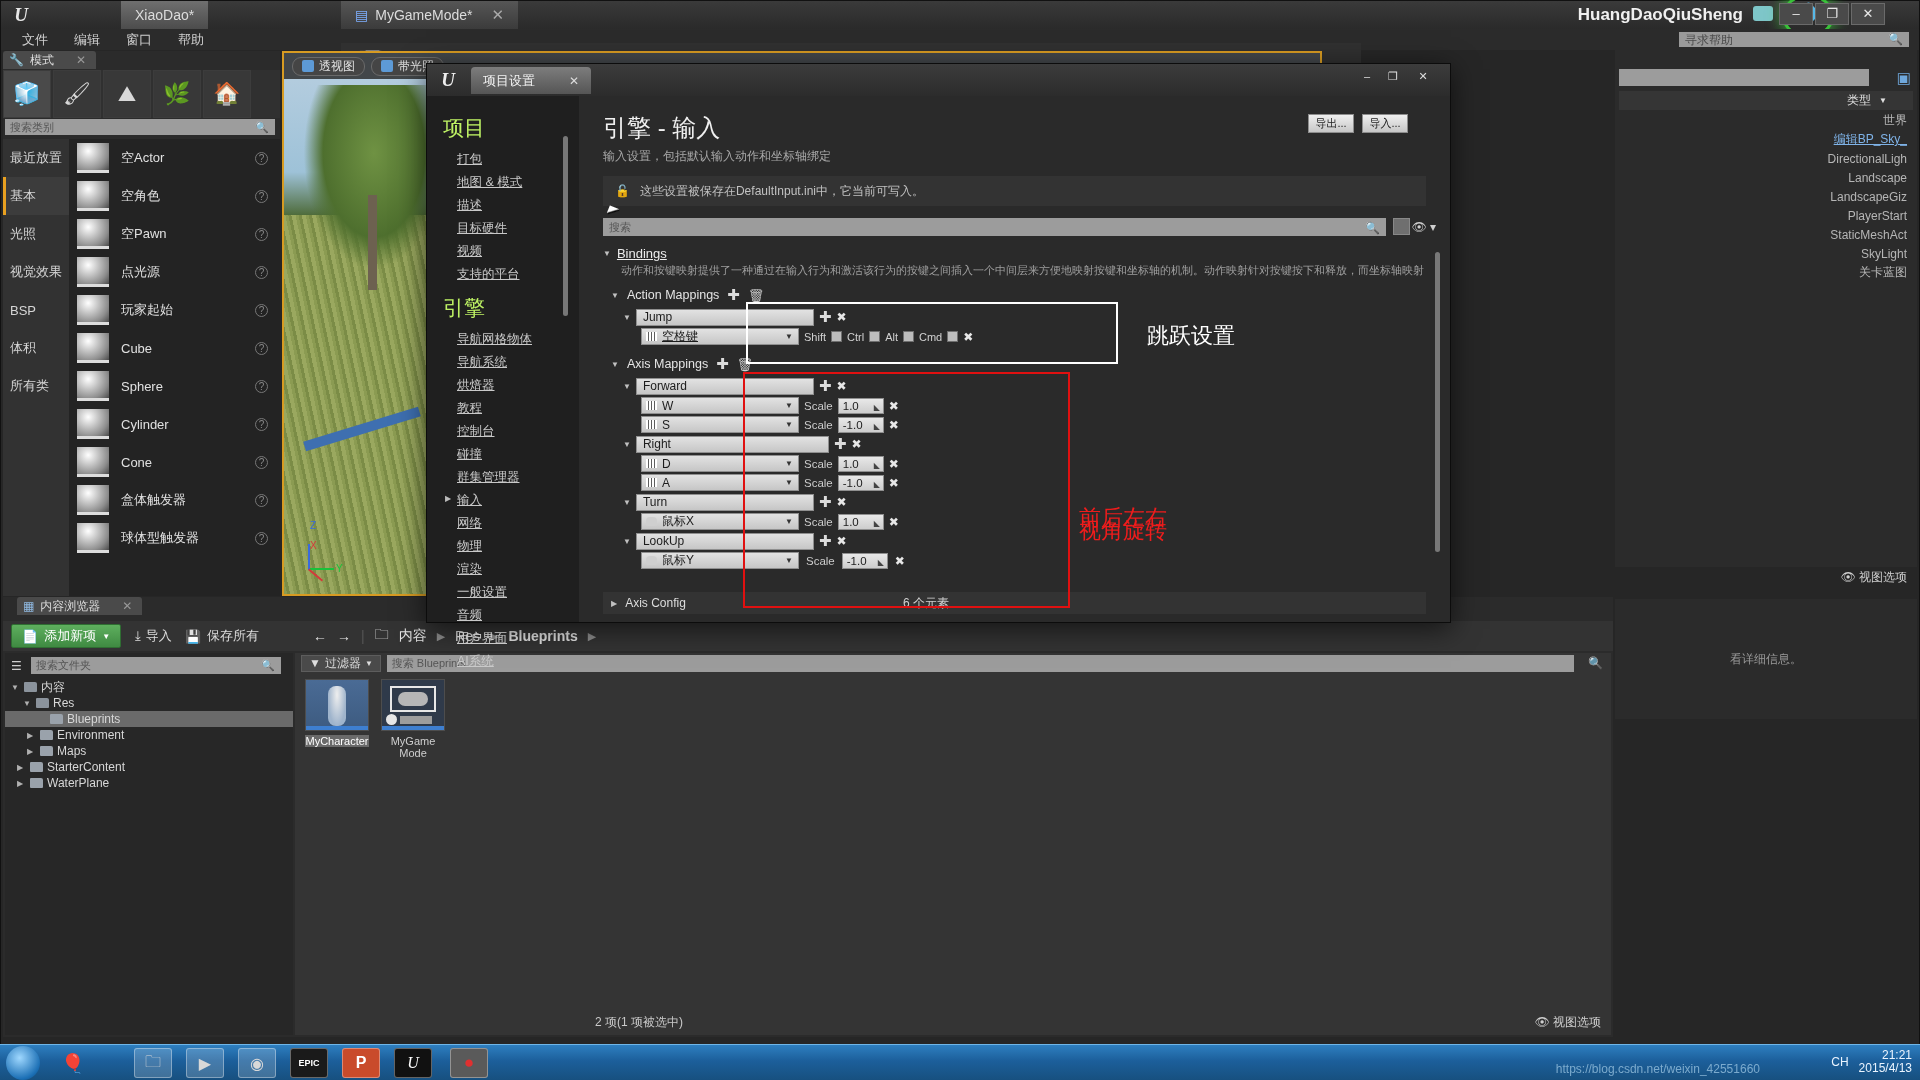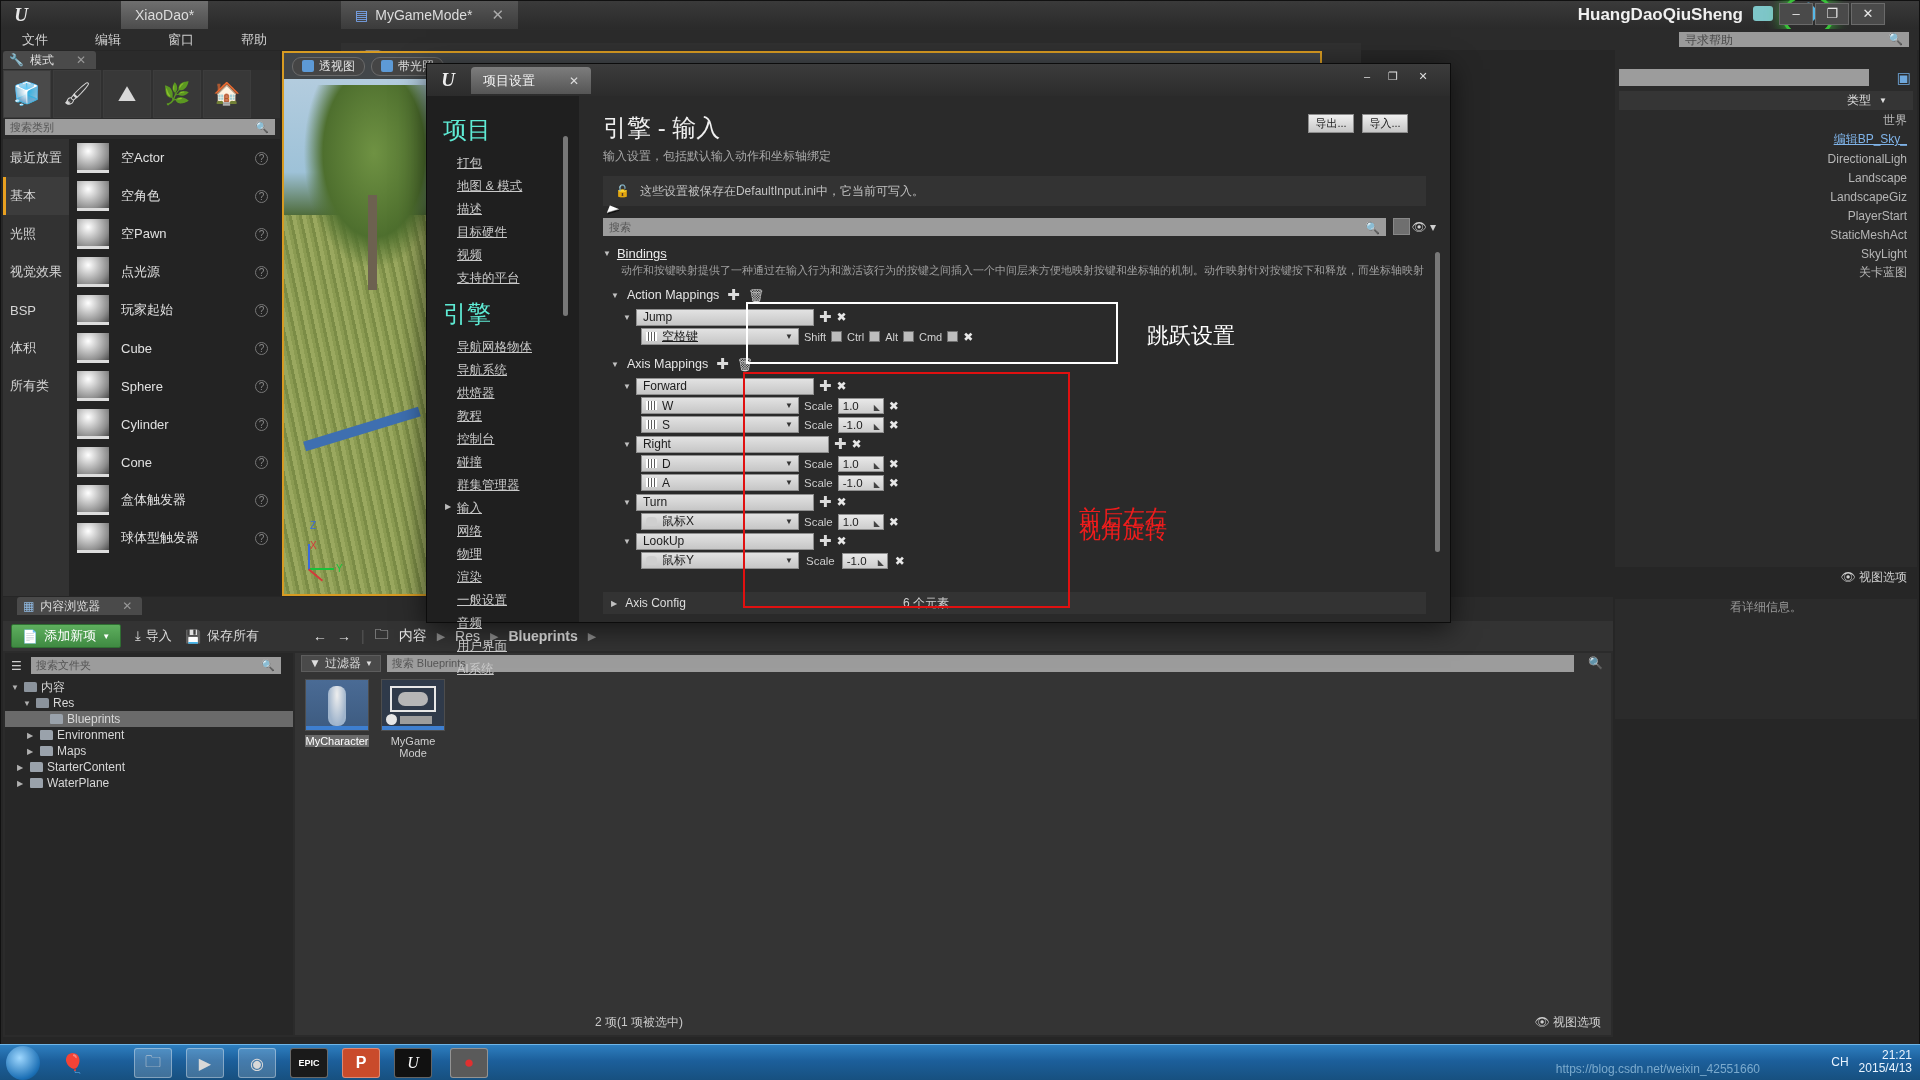--- a/index.html
+++ b/index.html
@@ -34,21 +34,21 @@
   .chat-bubble:after{content:"";position:absolute;left:3px;bottom:-5px;border:5px solid transparent;border-top-color:#7ec6c9;}
   #green-ring { position:absolute; right:88px; top:-4px; width:46px; height:38px; border-radius:50%;
                 box-shadow:0 0 0 3px rgba(60,220,60,.75), 0 0 14px 6px rgba(60,220,60,.55);}
   #diamond { position:absolute; right:102px; top:4px; width:17px;height:17px;background:#57b9e8;
              transform:rotate(45deg); border-radius:3px; }
   .wbtn { position:absolute; top:2px; width:34px; height:22px; background:#4a4a4a; border:1px solid #6a6a6a;
           color:#e8e8e8; font-size:13px; text-align:center; line-height:20px; }
   .wbtn.min{right:106px;} .wbtn.max{right:70px;} .wbtn.close{right:34px;}
 
   
-  #menu-bar { position:absolute; left:0; top:28px; width:100%; height:21px; background:#2b2b2b; display:flex; align-items:center; padding-left:8px;gap:21px;}
+  #menu-bar { position:absolute; left:0; top:28px; width:100%; height:21px; background:#2b2b2b; display:flex; align-items:center; padding-left:8px;}
   #menu-bar .mi { padding:0 13px; font-size:13px; color:#cfcfcf; }
   #help-search { position:absolute; right:10px; top:31px; width:230px; height:16px; background:#9a9a9a;
                  color:#4b4b4b; font-size:12px; padding:0 6px; line-height:16px; }
   #help-search-icon{position:absolute;right:16px;top:31px;color:#3a3a3a;font-size:12px;}
 
   
   #modes-panel { position:absolute; left:2px; top:50px; width:277px; height:545px; background:#2b2b2b; }
   .panel-tab { height:18px; background:#4a4a4a; display:inline-flex; align-items:center; gap:6px;
                padding:0 10px 0 6px; font-size:12px; color:#dcdcdc; border-radius:3px 3px 0 0; }
   .panel-tab .x{ color:#999; margin-left:16px; }
@@ -99,21 +99,21 @@
   
   #outliner { position:absolute; right:2px; top:46px; width:302px; height:520px; background:#2b2b2b; }
   #outliner-search{position:absolute;left:4px;top:22px;width:250px;height:17px;background:#9c9c9c;}
   #outliner-add{position:absolute;right:6px;top:22px;color:#6fa8dc;font-size:15px;}
   #outliner-head{position:absolute;left:4px;top:44px;right:4px;height:19px;background:#353535;
                  display:flex;align-items:center;justify-content:flex-end;padding-right:26px;font-size:12px;color:#e0e0e0;}
   #outliner-rows{position:absolute;left:4px;top:64px;right:4px;text-align:center;}
   .ol-row{height:19px;display:flex;align-items:center;justify-content:flex-end;padding-right:6px;font-size:12px;color:#b6b6b6;}
   .ol-row.link{color:#7fb3e8;text-decoration:underline;}
   #details-body{position:absolute;right:2px;top:598px;width:302px;height:120px;background:#2b2b2b;
-                display:flex;align-items:flex-start;justify-content:center;font-size:12px;color:#9a9a9a;}
+                display:flex;align-items:center;justify-content:center;font-size:12px;color:#9a9a9a;}
   #vp-opts{position:absolute;right:12px;top:568px;font-size:12px;color:#cfcfcf;}
 
   
   #content-browser{position:absolute;left:2px;top:596px;width:1610px;height:440px;background:#2b2b2b;}
   #cb-toolbar{position:absolute;left:0;top:24px;width:100%;height:30px;background:#333;display:flex;align-items:center;gap:14px;padding-left:8px;}
   #cb-add{display:flex;align-items:center;gap:6px;background:linear-gradient(180deg,#5eaf5e,#3f8a42);
           border:1px solid #2f6e32;color:#fff;font-size:13px;height:24px;padding:0 10px;border-radius:2px;}
   .cb-tb{display:flex;align-items:center;gap:5px;font-size:13px;color:#dcdcdc;}
   #cb-path{position:absolute;left:300px;top:24px;right:0;height:30px;background:#333;display:flex;align-items:center;gap:10px;padding-left:10px;font-size:14px;color:#e2e2e2;}
   .crumb-sep{color:#8d8d8d;font-size:11px;}
@@ -139,21 +139,21 @@
   
   #ps{position:absolute;left:425px;top:62px;width:1025px;height:560px;background:#242424;
       border:1px solid #0c0c0c; box-shadow:0 6px 26px rgba(0,0,0,.6);}
   #ps-title{position:absolute;left:0;top:0;width:100%;height:32px;background:linear-gradient(180deg,#3c3c3c,#2c2c2c);}
   #ps-logo{position:absolute;left:8px;top:4px;width:26px;height:24px;font-size:19px;font-style:italic;font-weight:bold;
            color:#eee;text-align:center;line-height:24px;font-family:"Liberation Serif",serif;}
   #ps-tab{position:absolute;left:44px;top:3px;height:27px;background:linear-gradient(180deg,#7d7d7d,#555);
           display:flex;align-items:center;padding:0 12px;gap:34px;color:#f2f2f2;font-size:13px;border-radius:4px 4px 0 0;}
   .pswbtn{position:absolute;top:5px;width:22px;height:16px;color:#ddd;font-size:11px;text-align:center;line-height:14px;}
   #ps-nav{position:absolute;left:0;top:32px;width:152px;bottom:0;background:#1f1f1f;padding-top:10px;}
-  .nav-h{font-size:24px;color:#5eead4;padding:8px 0 6px 16px;}
+  .nav-h{font-size:21px;color:#bef264;padding:8px 0 6px 16px;}
   .nav-i{font-size:12.5px;color:#c9c9c9;padding:3px 0 3px 30px;text-decoration:underline;position:relative;}
   .nav-i .tri{position:absolute;left:18px;top:5px;font-size:8px;color:#bbb;}
   #ps-scroll{position:absolute;left:136px;top:40px;width:5px;height:180px;background:#777;border-radius:3px;}
   #ps-body{position:absolute;left:152px;top:32px;right:0;bottom:0;background:#2a2a2a;}
   #ps-h1{position:absolute;left:24px;top:16px;font-size:24px;color:#f0f0f0;}
   #ps-sub{position:absolute;left:24px;top:52px;font-size:12px;color:#a8a8a8;}
   #ps-export{position:absolute;right:96px;top:18px;width:46px;height:19px;background:linear-gradient(180deg,#efefef,#c7c7c7);
              border:1px solid #8d8d8d;color:#222;font-size:11px;text-align:center;line-height:17px;}
   #ps-import{position:absolute;right:42px;top:18px;width:46px;height:19px;background:linear-gradient(180deg,#efefef,#c7c7c7);
              border:1px solid #8d8d8d;color:#222;font-size:11px;text-align:center;line-height:17px;}

